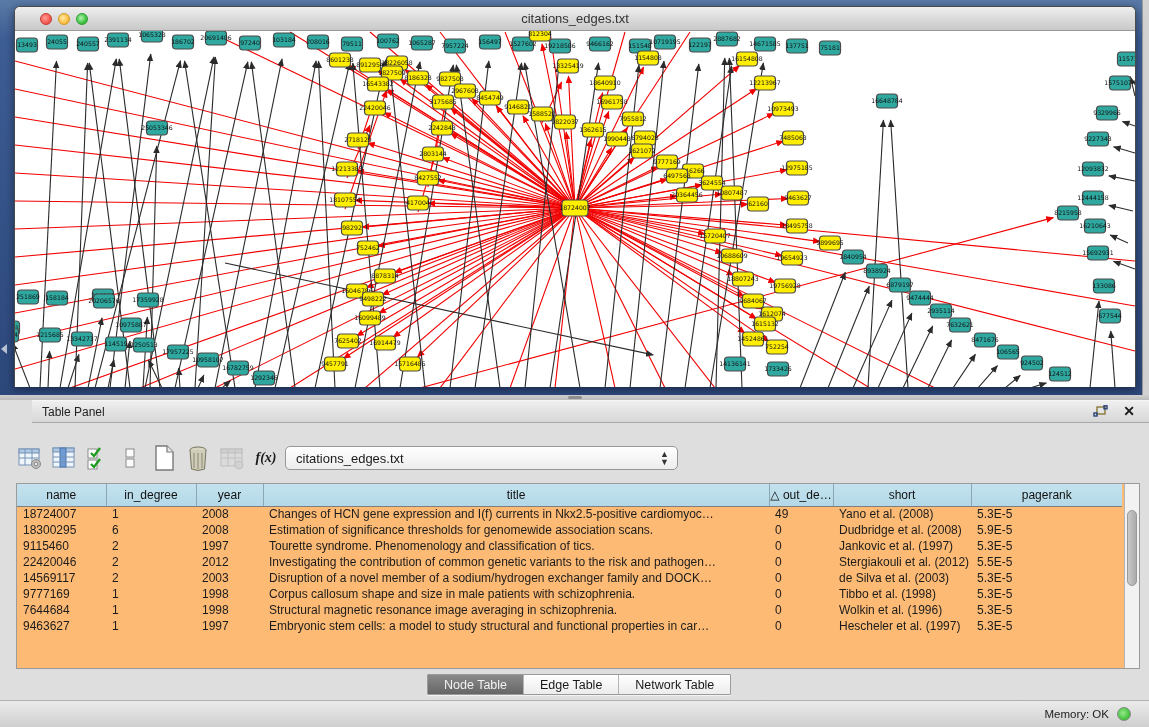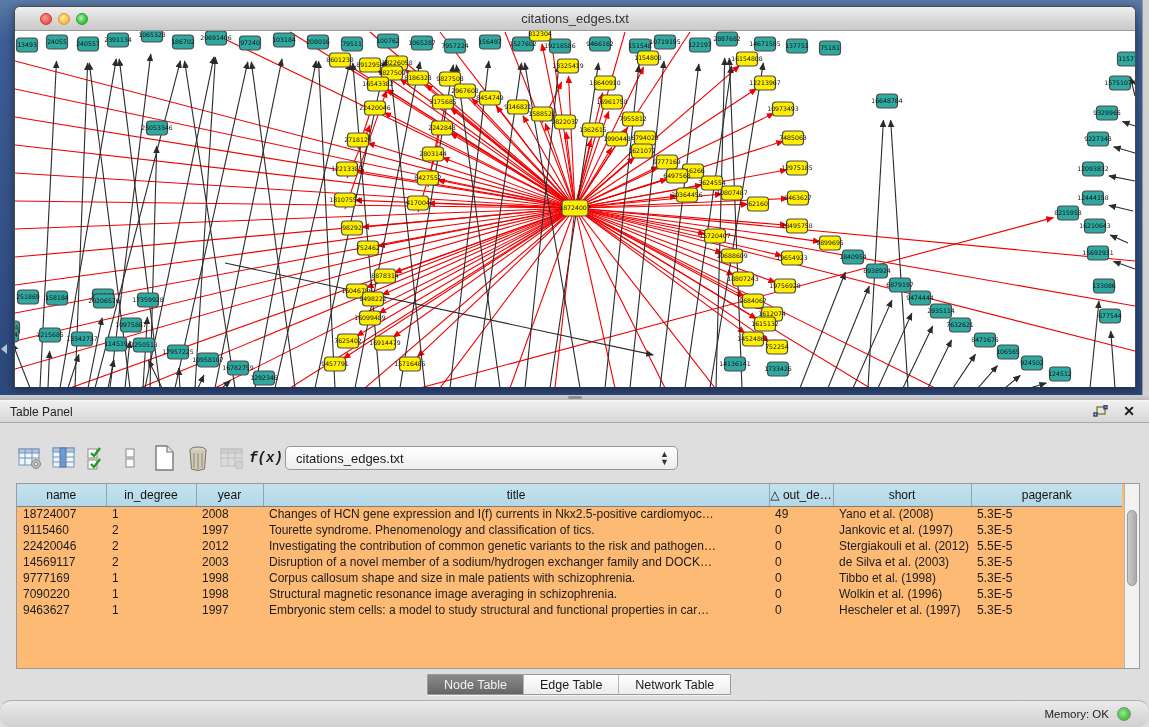--- a/index.html
+++ b/index.html
@@ -26,30 +26,30 @@
   #graph-canvas { position:absolute; left:0; top:24px; width:1120px; height:356px; background:#ffffff; overflow:hidden; }
   #graph-svg { display:block; }
   #graph-svg line { }
   #graph-svg text { font-family:"DejaVu Sans", sans-serif; font-size:6.2px; fill:#111; }
 
   
   #splitter { position:absolute; left:0; top:395px; width:1149px; height:5px; background:linear-gradient(180deg,#cfcfcf,#bcbcbc); }
   #splitter .grip { position:absolute; left:568px; top:1px; width:14px; height:3px; border-radius:2px; background:#8f8f8f; }
 
   
-  #table-panel { position:absolute; left:0; top:400px; width:1149px; height:300px; background:#dedede; }
+  #table-panel { position:absolute; left:0; top:400px; width:1149px; height:300px; background:#dedede;padding-left:32px; }
   #tp-header { position:relative; height:23px; background:linear-gradient(180deg,#efefef,#d7d7d7);
     border-top:1px solid #f6f6f6; border-bottom:1px solid #a8a8a8; }
   #tp-header .tp-title { position:absolute; left:10px; top:4px; font-size:12px; color:#222; }
   #tp-float { position:absolute; right:40px; top:4px; width:16px; height:14px; cursor:pointer; }
   #tp-close { position:absolute; right:14px; top:2px; font-size:14px; font-weight:bold; color:#1a1a1a; cursor:pointer; }
 
   #tp-toolbar { position:absolute; left:0; top:24px; width:1149px; height:58px; }
   .tbtn { position:absolute; top:20px; width:28px; height:28px; display:flex; align-items:center; justify-content:center; cursor:pointer; }
-  .fx { font-family:Liberation Mono, monospace; font-style:italic; font-size:14px; font-weight:bold; color:#1a1a1a; }
+  .fx { font-family:Liberation Serif, serif; font-style:italic; font-size:14px; font-weight:bold; color:#1a1a1a; }
   #table-combo { position:absolute; left:285px; top:22px; width:393px; height:24px; border:1px solid #979797; border-radius:5px;
     background:linear-gradient(180deg,#ffffff,#ededed); font-size:13px; color:#1a1a1a; cursor:pointer; }
   #table-combo .val { position:absolute; left:10px; top:4px; }
   #table-combo .stepper { position:absolute; right:8px; top:3px; font-size:9px; line-height:8px; color:#333; text-align:center; }
 
   #data-table { position:absolute; left:16px; top:83px; width:1124px; height:186px; background:#fdba74; border:1px solid #9b9b9b; }
   #tbl { border-collapse:collapse; table-layout:fixed; width:1105px; }
   #tbl th { height:22px; background:linear-gradient(180deg,#c4e2ee,#b3d8e7); border-right:1px solid #8aa7b2; border-bottom:1px solid #7e7e7e;
     font-size:12px; font-weight:normal; color:#111; text-align:center; overflow:hidden; white-space:nowrap; cursor:pointer; }
   #tbl th:last-child { border-right:none; }
@@ -61,21 +61,21 @@
   
   #tab-bar { position:absolute; left:0; top:270px; width:1149px; height:30px; }
   #seg { position:absolute; left:427px; top:4px; height:21px; display:flex; border:1px solid #9a9a9a; border-radius:1px; overflow:hidden;
     background:linear-gradient(180deg,#ffffff,#ececec); box-shadow:0 1px 1px rgba(255,255,255,.7); }
   .seg-item { padding:3px 16px 0 16px; font-size:12.5px; color:#1a1a1a; border-right:1px solid #b5b5b5; cursor:pointer; }
   .seg-item:last-child { border-right:none; }
   .seg-item.sel { background:linear-gradient(180deg,#8a8a8a,#666666); color:#f2f2f2; }
 
   
   #status-bar { position:absolute; left:0; top:700px; width:1149px; height:27px;
-    background:linear-gradient(180deg,#ebebeb,#cfcfcf); border-top:1px solid #b0b0b0;border-radius:11px; }
+    background:linear-gradient(180deg,#ebebeb,#cfcfcf); border-top:1px solid #b0b0b0; }
   #status-bar .mem { position:absolute; right:40px; top:7px; font-size:11.5px; color:#222; }
   #memory-dot { position:absolute; right:18px; top:6px; width:14px; height:14px; border-radius:50%;
     background:radial-gradient(circle at 5px 5px,#96e98c,#44c33c 65%,#2f9e2d); border:1px solid #8a8a8a; }
 
   svg.icon { display:block; }
 </style>
 </head>
 <body>
 
 <div id="stage">
@@ -924,20 +924,29 @@
             <tr>
               <td>18724007</td>
               <td>1</td>
               <td>2008</td>
               <td>Changes of HCN gene expression and I(f) currents in Nkx2.5-positive cardiomyoc…</td>
               <td>49</td>
               <td>Yano et al. (2008)</td>
               <td>5.3E-5</td>
             </tr>
             <tr>
+              <td>18300295</td>
+              <td>6</td>
+              <td>2008</td>
+              <td>Estimation of significance thresholds for genomewide association scans.</td>
+              <td>0</td>
+              <td>Dudbridge et al. (2008)</td>
+              <td>5.9E-5</td>
+            </tr>
+            <tr>
               <td>9115460</td>
               <td>2</td>
               <td>1997</td>
               <td>Tourette syndrome. Phenomenology and classification of tics.</td>
               <td>0</td>
               <td>Jankovic et al. (1997)</td>
               <td>5.3E-5</td>
             </tr>
             <tr>
               <td>22420046</td>
@@ -960,21 +969,21 @@
             <tr>
               <td>9777169</td>
               <td>1</td>
               <td>1998</td>
               <td>Corpus callosum shape and size in male patients with schizophrenia.</td>
               <td>0</td>
               <td>Tibbo et al. (1998)</td>
               <td>5.3E-5</td>
             </tr>
             <tr>
-              <td>7090220</td>
+              <td>7644684</td>
               <td>1</td>
               <td>1998</td>
               <td>Structural magnetic resonance image averaging in schizophrenia.</td>
               <td>0</td>
               <td>Wolkin et al. (1996)</td>
               <td>5.3E-5</td>
             </tr>
             <tr>
               <td>9463627</td>
               <td>1</td>

